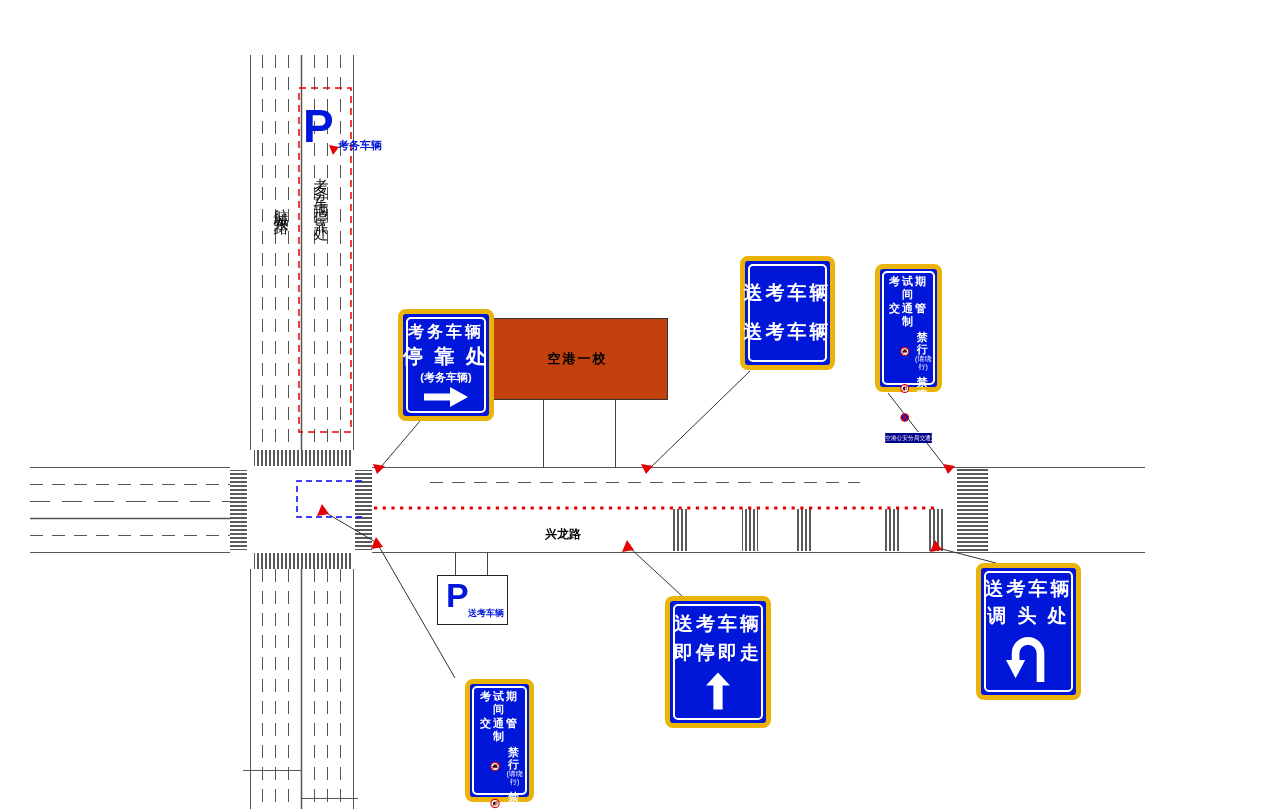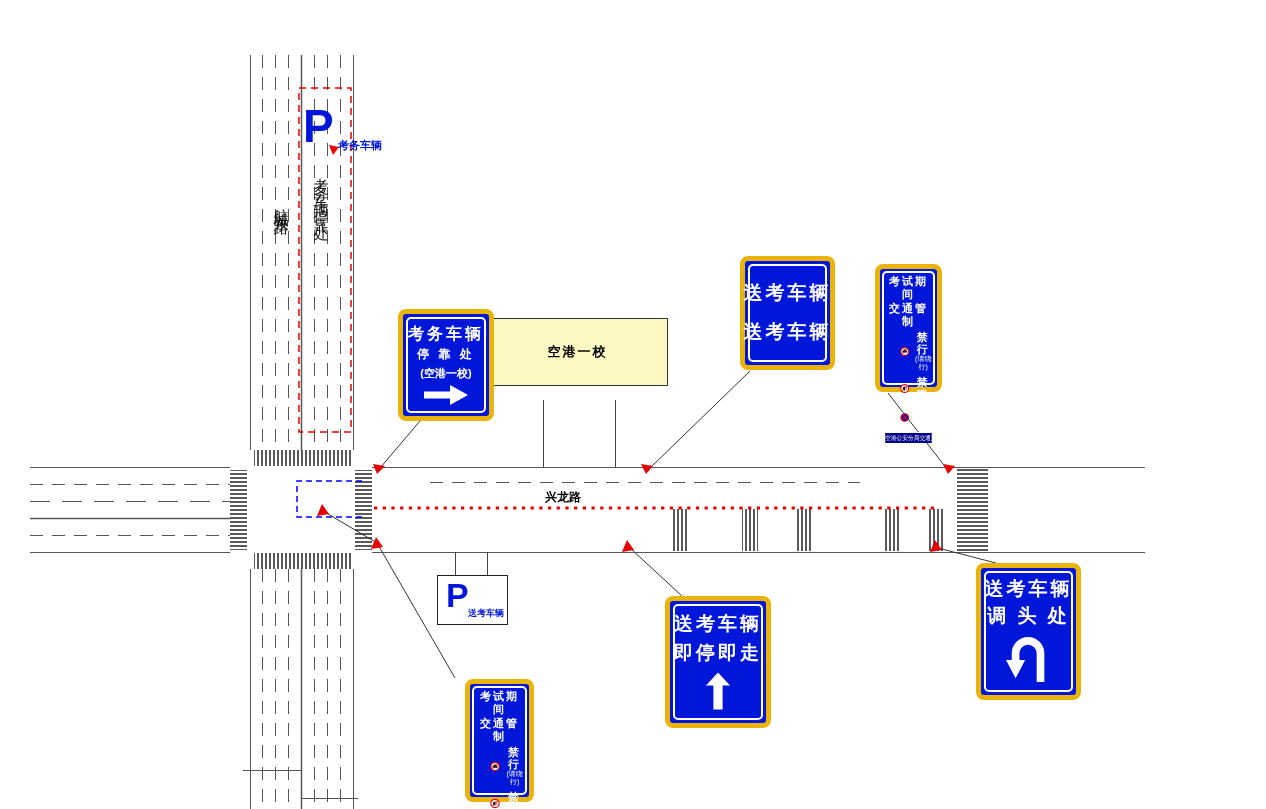--- a/index.html
+++ b/index.html
@@ -9,22 +9,22 @@
 
   .title { position:absolute; top:6px; left:0; width:1168px; text-align:center;
            font-family:"Liberation Serif", serif; font-size:23px; color:#000;
            letter-spacing:2px; }
 
   .vtext { position:absolute; writing-mode:vertical-rl; text-orientation:upright;
            font-family:"Liberation Serif", serif; font-size:15px; color:#111; }
 
   .road-label { position:absolute; font-size:12px; font-weight:bold; color:#000; }
 
-  .school { position:absolute; left:487px; top:318px; width:181px; height:68px;
-            background:#fef9c3; border:1px solid #333; display:flex;
+  .school { position:absolute; left:487px; top:318px; width:181px; height:82px;
+            background:#c2410c; border:1px solid #333; display:flex;
             align-items:center; justify-content:center; box-sizing:border-box; }
   .school span { font-size:13px; font-weight:bold; letter-spacing:2px; color:#000; }
 
   .bigP { position:absolute; left:303px; top:103px; font-size:46px; font-weight:bold;
           color:#0016d9; line-height:1; }
   .bigP-caption { position:absolute; left:338px; top:138px; font-size:11px;
           font-weight:bold; color:#0016d9; }
 
   .sign { position:absolute; background:#0016d9; border:5px solid #eab308;
           border-radius:8px; padding:3px; box-sizing:border-box;margin-left:24px; }
@@ -156,31 +156,31 @@
       <polygon points="622,552 634,550 627,540"></polygon>
       <polygon points="930,552 942,550 935,540"></polygon>
       <polygon points="329,145 339,147 333,155"></polygon>
     </g>
   </svg>
 
   <div class="bigP">P</div>
   <div class="bigP-caption">考务车辆</div>
   <div class="vtext" style="left:311px; top:166px; letter-spacing:8px;">考务车辆停靠处</div>
   <div class="vtext" style="left:271px; top:196px; letter-spacing:4px;">航城东路</div>
-  <div class="road-label" style="left:545px; top:489px;">兴龙路</div>
+  <div class="road-label" style="left:545px; top:526px;">兴龙路</div>
 
   <div class="school">
     <span>空港一校</span>
   </div>
 
   <div class="sign" style="left:374px; top:309px; width:96px; height:112px;">
     <div class="sign-inner">
       <div class="sl-lg" style="font-size:16px;">考务车辆</div>
-      <div class="sl-lg" style="font-size:12px;">停 靠 处</div>
-      <div class="sl-sm">(空港一校)</div>
+      <div class="sl-lg" style="font-size:20px;">停 靠 处</div>
+      <div class="sl-sm">(考务车辆)</div>
       <svg width="44" height="20" viewBox="0 0 44 20">
         <polygon points="0,6.5 26,6.5 26,0 44,10 26,20 26,13.5 0,13.5" fill="#fff"></polygon>
       </svg>
     </div>
   </div>
 
   <div class="sign" style="left:716px; top:256px; width:95px; height:114px;">
     <div class="sign-inner">
       <div class="sl-xl">送考车辆</div>
       <div class="sl-xl">送考车辆</div>

